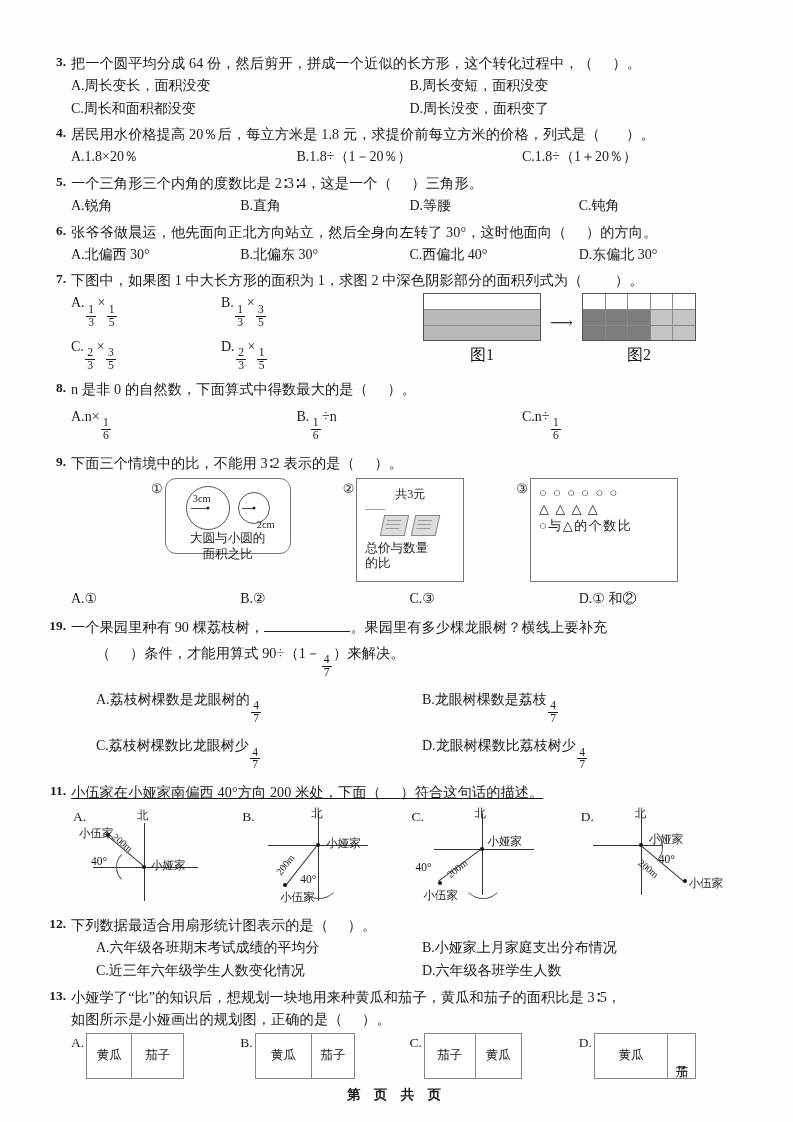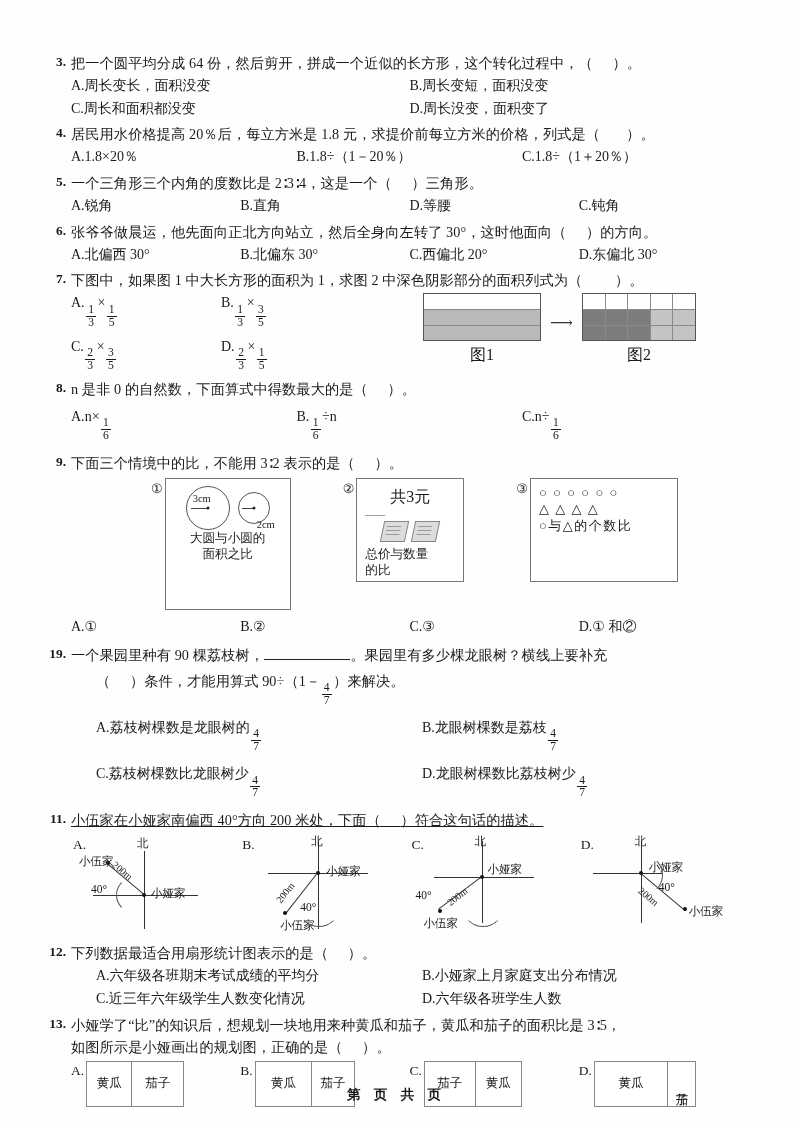--- a/index.html
+++ b/index.html
@@ -48,21 +48,21 @@
   .fig2 .cell:last-child{border-bottom:none;}
   .dark{background:#7d7d7d;}
   .light{background:#c4c4c4;}
   .figcap{margin-top:2px;font-size:16px;}
 
   
   .scenarios{display:flex;justify-content:center;gap:52px;margin-top:4px;margin-left:10px;}
   .scen{display:flex;align-items:flex-start;}
   .circnum{font-size:13px;margin-right:2px;margin-top:1px;}
   .sbox{border:1px solid #777;background:#fff;padding:6px 8px;box-sizing:border-box;}
-  .sbox.one{width:126px;height:132px;}
+  .sbox.one{width:126px;height:76px;border-radius:11px;}
   .sbox.two{width:108px;height:104px;}
   .sbox.three{width:148px;height:104px;}
   .scaption{font-size:12.6px;line-height:1.25;text-align:center;}
   .circles-row{display:flex;align-items:center;justify-content:center;gap:8px;height:46px;}
   .circ{border:1.2px solid #555;border-radius:50%;position:relative;background:#fff;}
   .circ.big{width:42px;height:42px;}
   .circ.small{width:30px;height:30px;}
   .rad{position:absolute;top:50%;height:1px;background:#444;}
   .circ.big .rad{left:4px;width:17px;}
   .circ.small .rad{left:3px;width:12px;}
@@ -150,21 +150,21 @@
     </div>
   </div>
 
   <div class="q">
     <div class="qnum">6.</div>
     <div class="qbody">
       <div class="stem"><span>张爷爷做晨运，他先面向正北方向站立，然后全身向左转了 30°，这时他面向（</span><span class="paren">&nbsp;&nbsp;&nbsp;</span><span>）的方向。</span></div>
       <div class="opts w4">
         <div class="opt">A.北偏西 30°</div>
         <div class="opt">B.北偏东 30°</div>
-        <div class="opt">C.西偏北 20°</div>
+        <div class="opt">C.西偏北 40°</div>
         <div class="opt">D.东偏北 30°</div>
       </div>
     </div>
   </div>
 
   <div class="q">
     <div class="qnum">7.</div>
     <div class="qbody">
       <div class="stem"><span>下图中，如果图 1 中大长方形的面积为 1，求图 2 中深色阴影部分的面积列式为（</span><span class="paren">&nbsp;&nbsp;&nbsp;&nbsp;&nbsp;</span><span>）。</span></div>
       <div class="q7wrap">
@@ -300,21 +300,21 @@
             <div class="scaption">
               <div>大圆与小圆的</div>
               <div>面积之比</div>
             </div>
           </div>
         </div>
 
         <div class="scen">
           <span class="circnum">②</span>
           <div class="sbox two">
-            <div class="money" style="font-size:16px;font-family:Liberation Serif, serif;">共3元</div>
+            <div class="money" style="font-size:12px;font-family:Liberation Serif, serif;">共3元</div>
             <div class="brace">⎯⎯⎯⎯</div>
             <div class="books">
               <div class="book"></div>
                   <div class="book"></div>
             </div>
             <div class="scaption" style="margin-top:5px;text-align:left;">
               <div>总价与数量</div>
               <div>的比</div>
             </div>
           </div>

